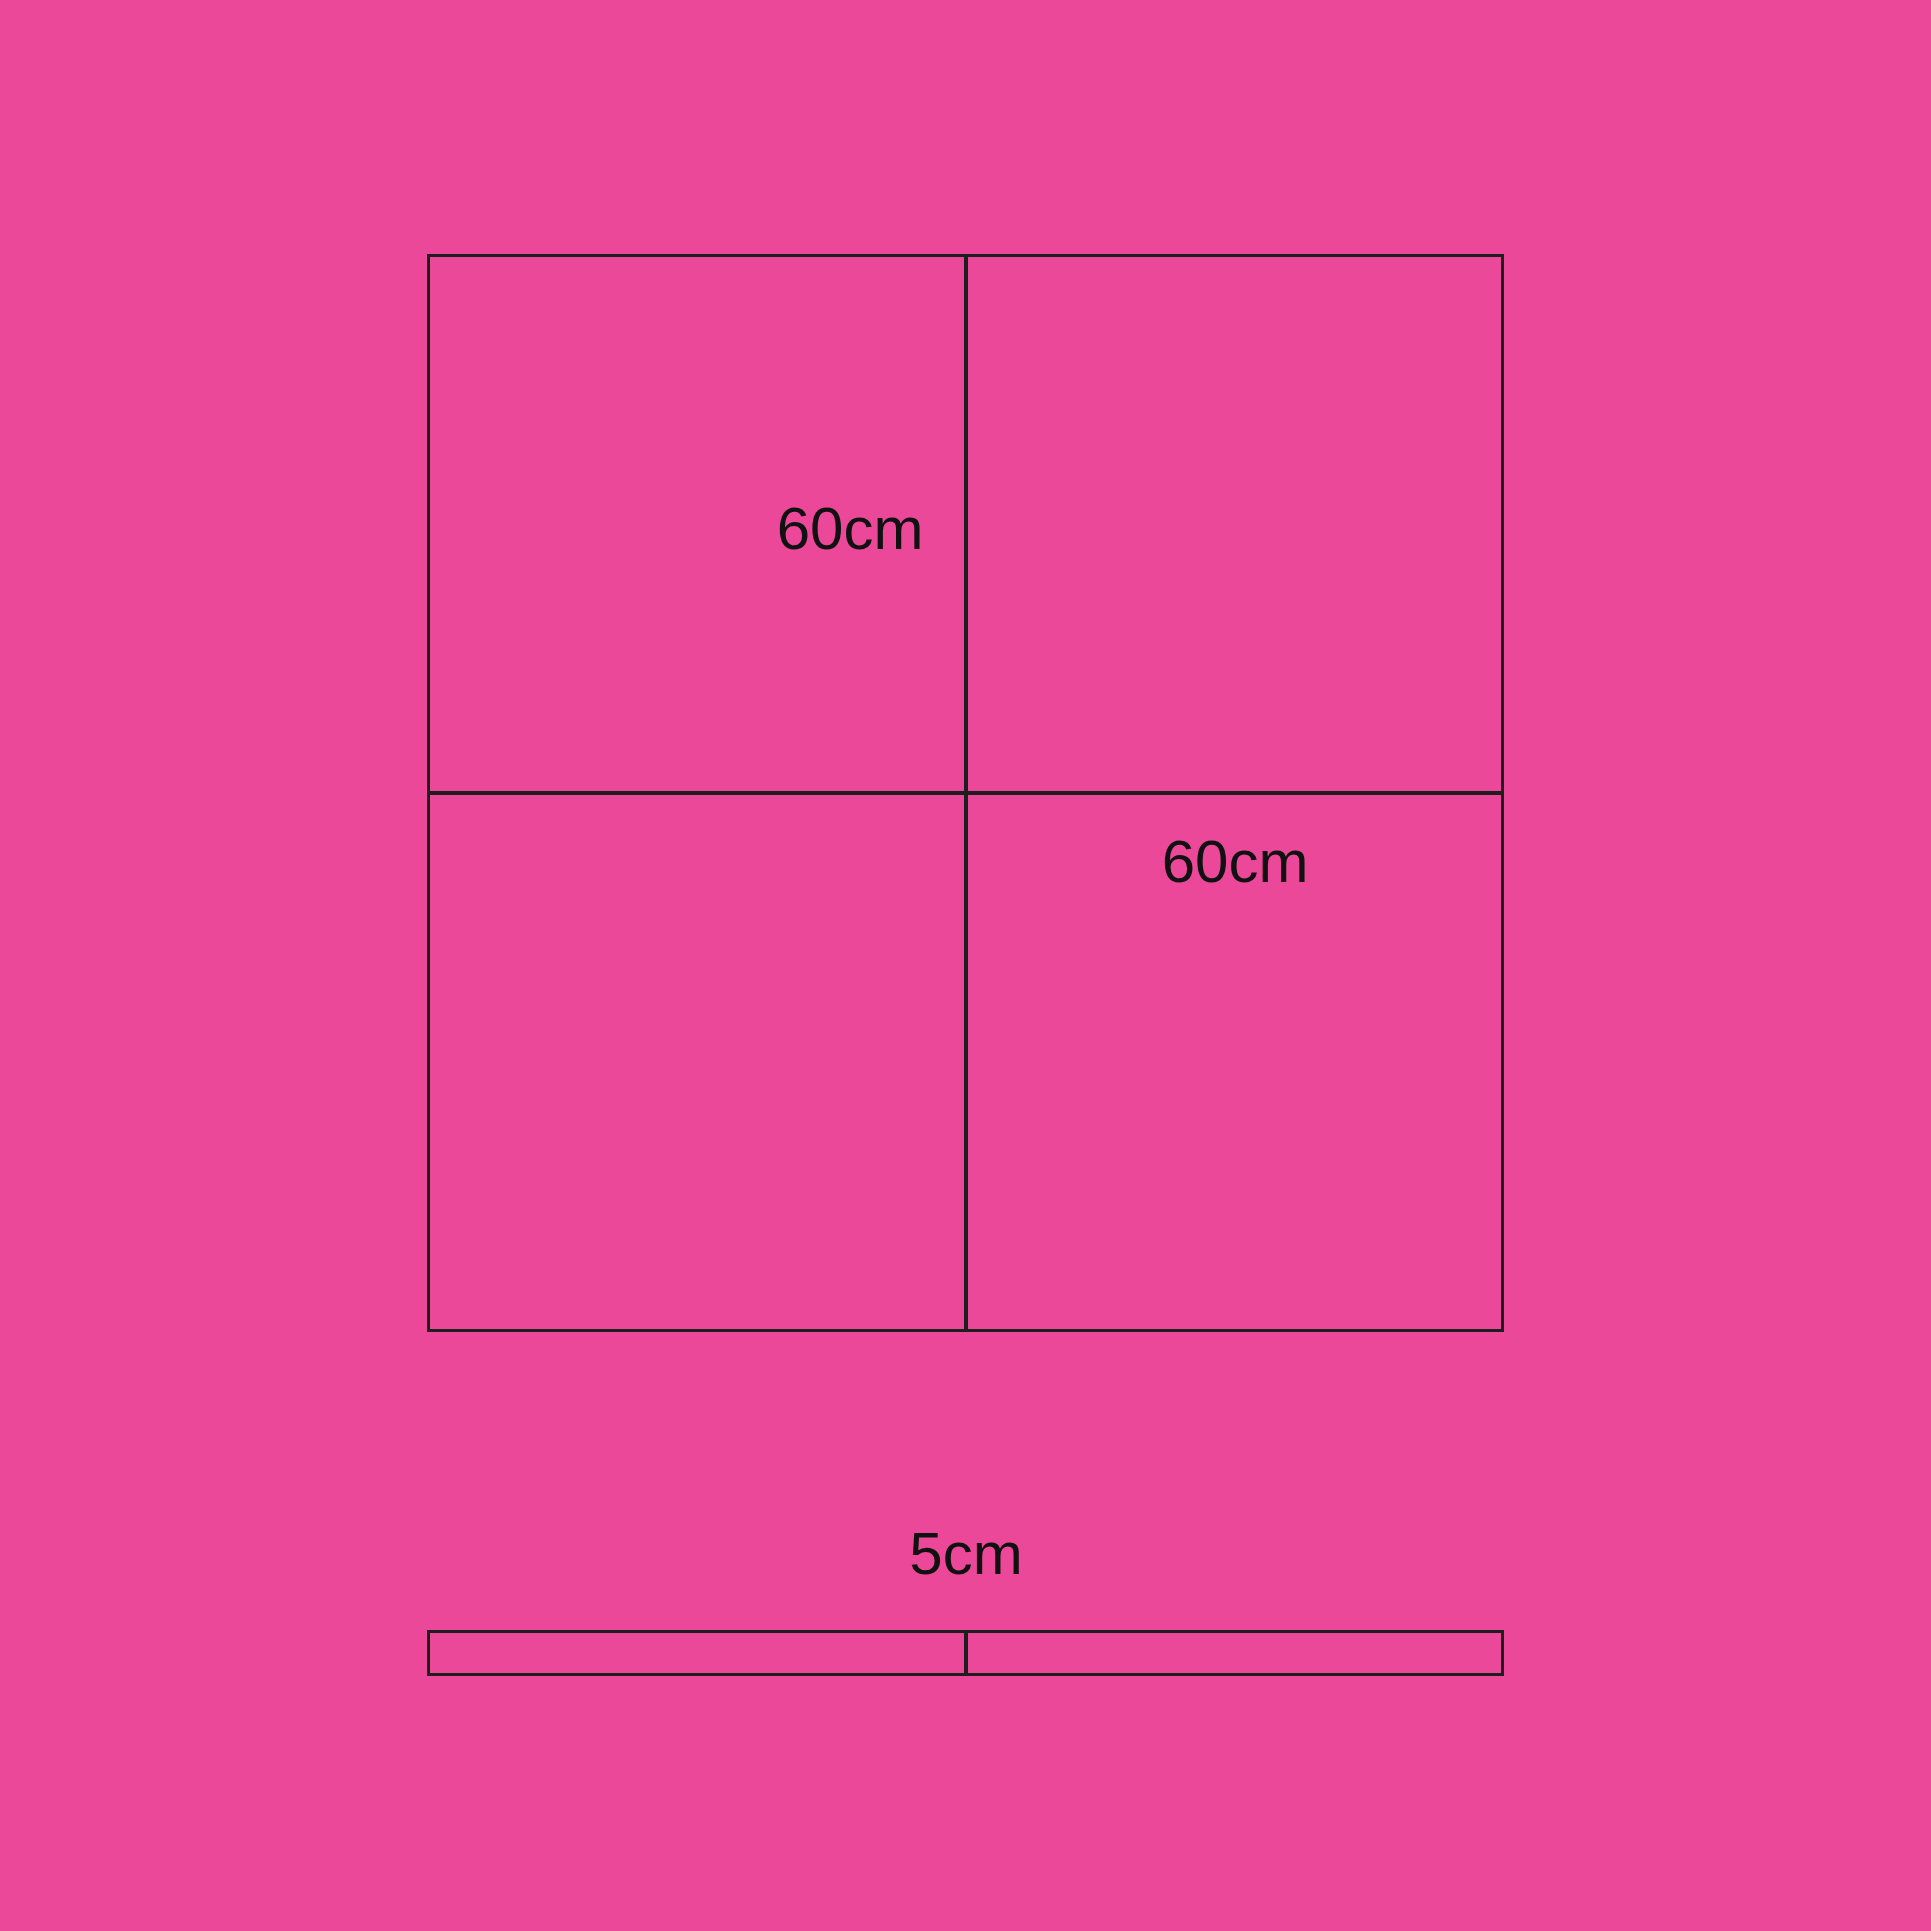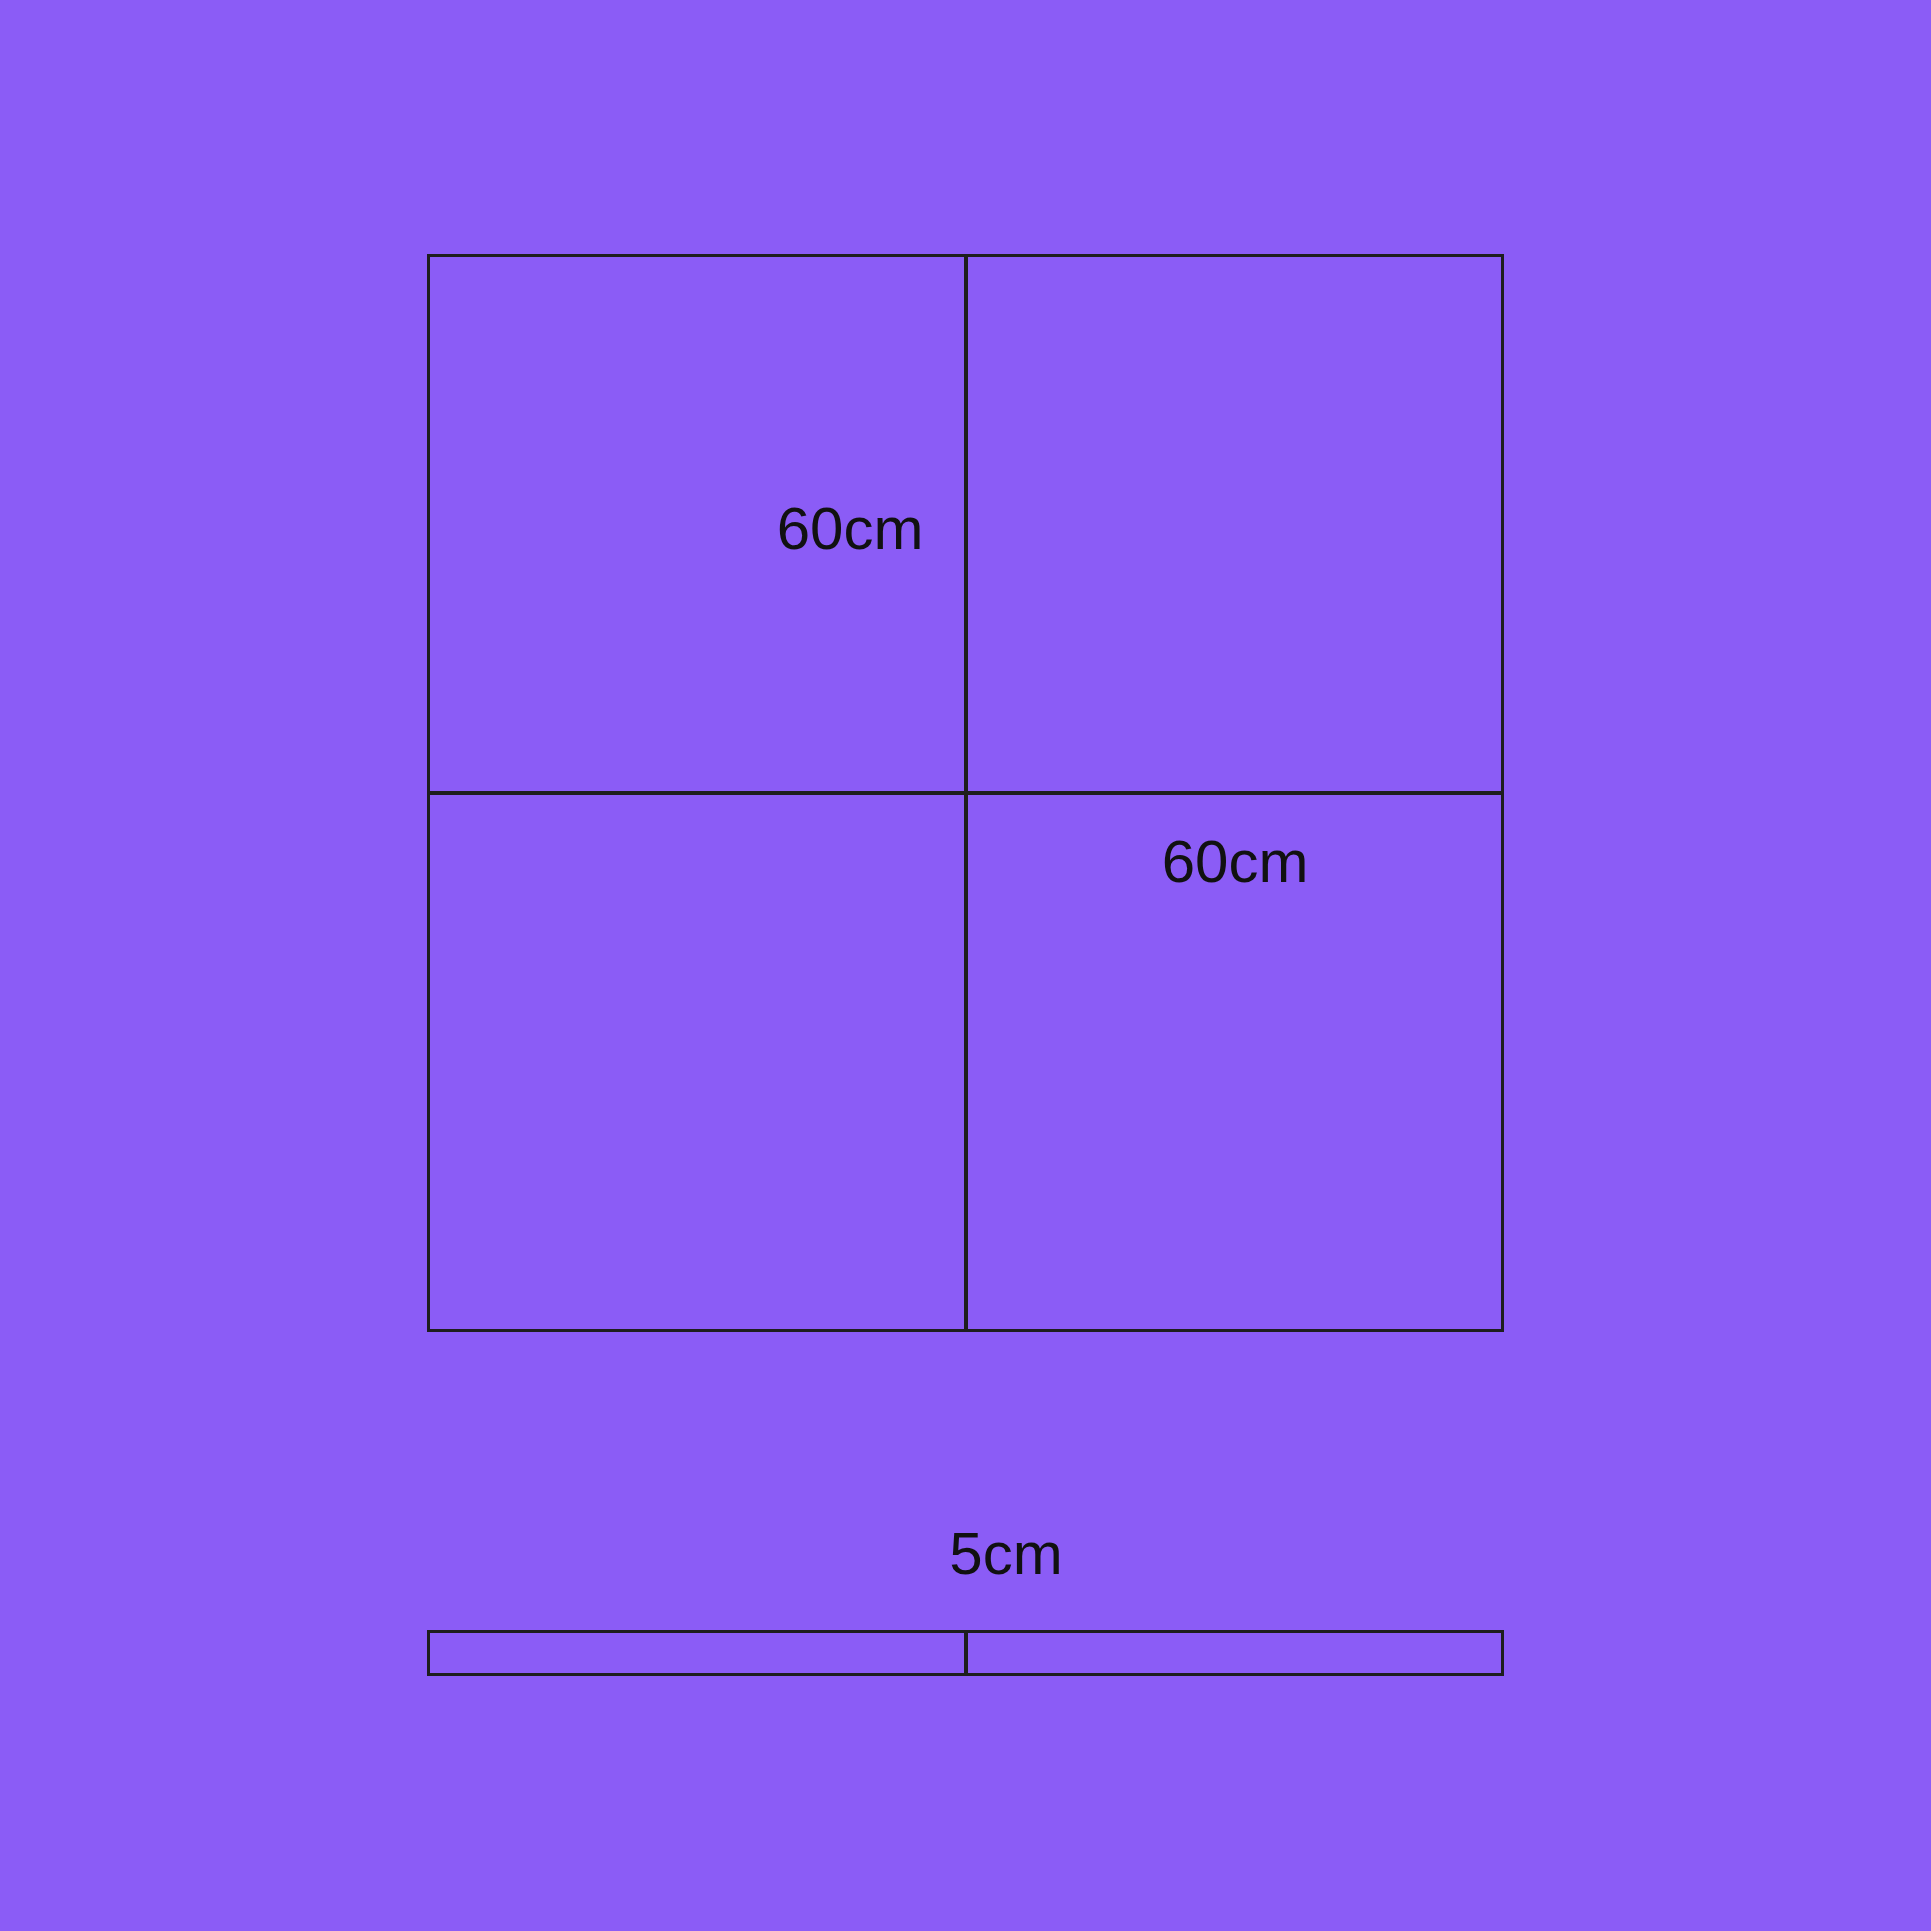--- a/index.html
+++ b/index.html
@@ -11,21 +11,21 @@
     width: 1931px;
     height: 1931px;
     background: #ffffff;
     font-family: "Liberation Sans", sans-serif;
     overflow: hidden;
   }
   .canvas {
     position: relative;
     width: 1931px;
     height: 1931px;
-    background: #8b5cf6;
+    background: #ec4899;
   }
   .square-outline {
     position: absolute;
     left: 427px;
     top: 254px;
     width: 1077px;
     height: 1078px;
     border: 3.9px solid var(--line-color);
     background: transparent;
   }
@@ -49,21 +49,21 @@
     position: absolute;
     transform: translate(-50%, -50%);
     font-size: 60px;
     line-height: 1;
     color: var(--text-color);
     letter-spacing: 0px;
     white-space: nowrap;
   }
   .label-60-top { left: 850px; top: 529px; }
   .label-60-bottom { left: 1235px; top: 862px; }
-  .label-5cm { left: 1006px; top: 1554px; }
+  .label-5cm { left: 966px; top: 1554px; }
   .strip-outline {
     position: absolute;
     left: 427px;
     top: 1630px;
     width: 1077px;
     height: 46px;
     border: 3.9px solid var(--line-color);
     background: transparent;
   }
   .strip-divider {

